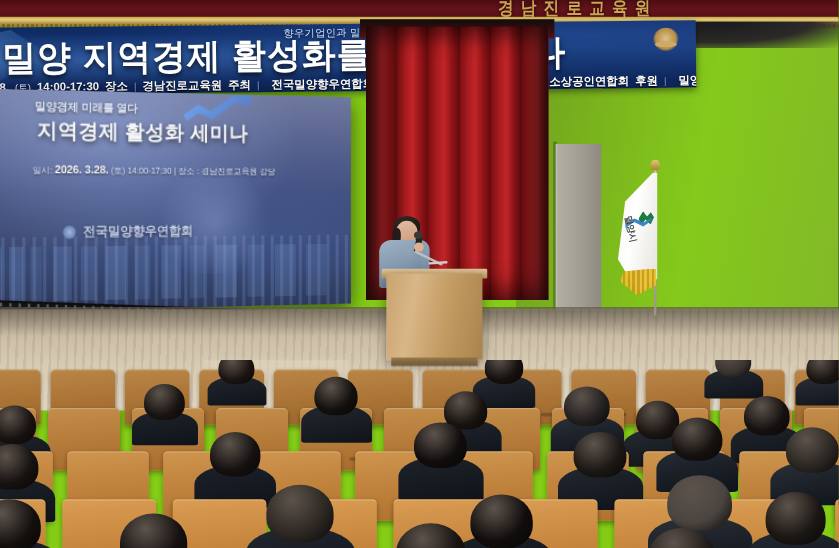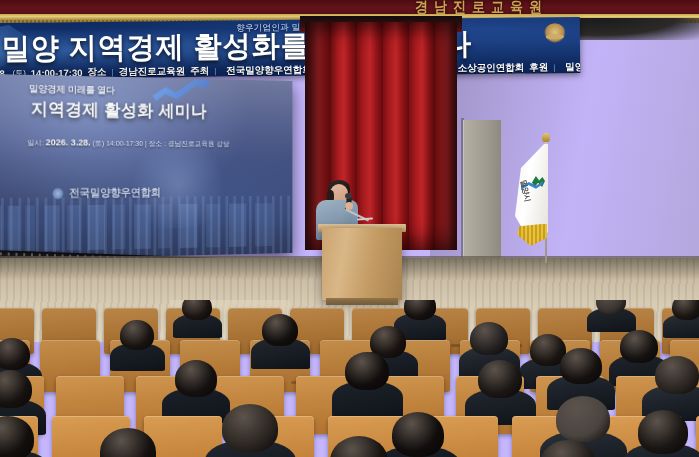--- a/index.html
+++ b/index.html
@@ -2,21 +2,21 @@
 <html><head>
 <meta charset="utf-8">
 <style>
   html,body{margin:0;padding:0;background:#000;}
   body{font-family:"Liberation Sans",sans-serif;}
 
   #scene{
     position:relative;
     width:699px;height:457px;
     overflow:hidden;
-    background:#c4b5fd;
+    background:#84cc16;
   }
 
   
   .wall{
     position:absolute;left:0;top:0;width:699px;height:300px;
     background:
       repeating-linear-gradient(90deg,
         rgba(0,0,0,0.055) 0px, rgba(0,0,0,0.055) 1px,
         rgba(255,255,255,0.035) 1px, rgba(255,255,255,0.035) 3px),
       linear-gradient(180deg,#8d8madjust 0%,#8d8a82 0%,#96938b 40%,#9b978f 100%);

